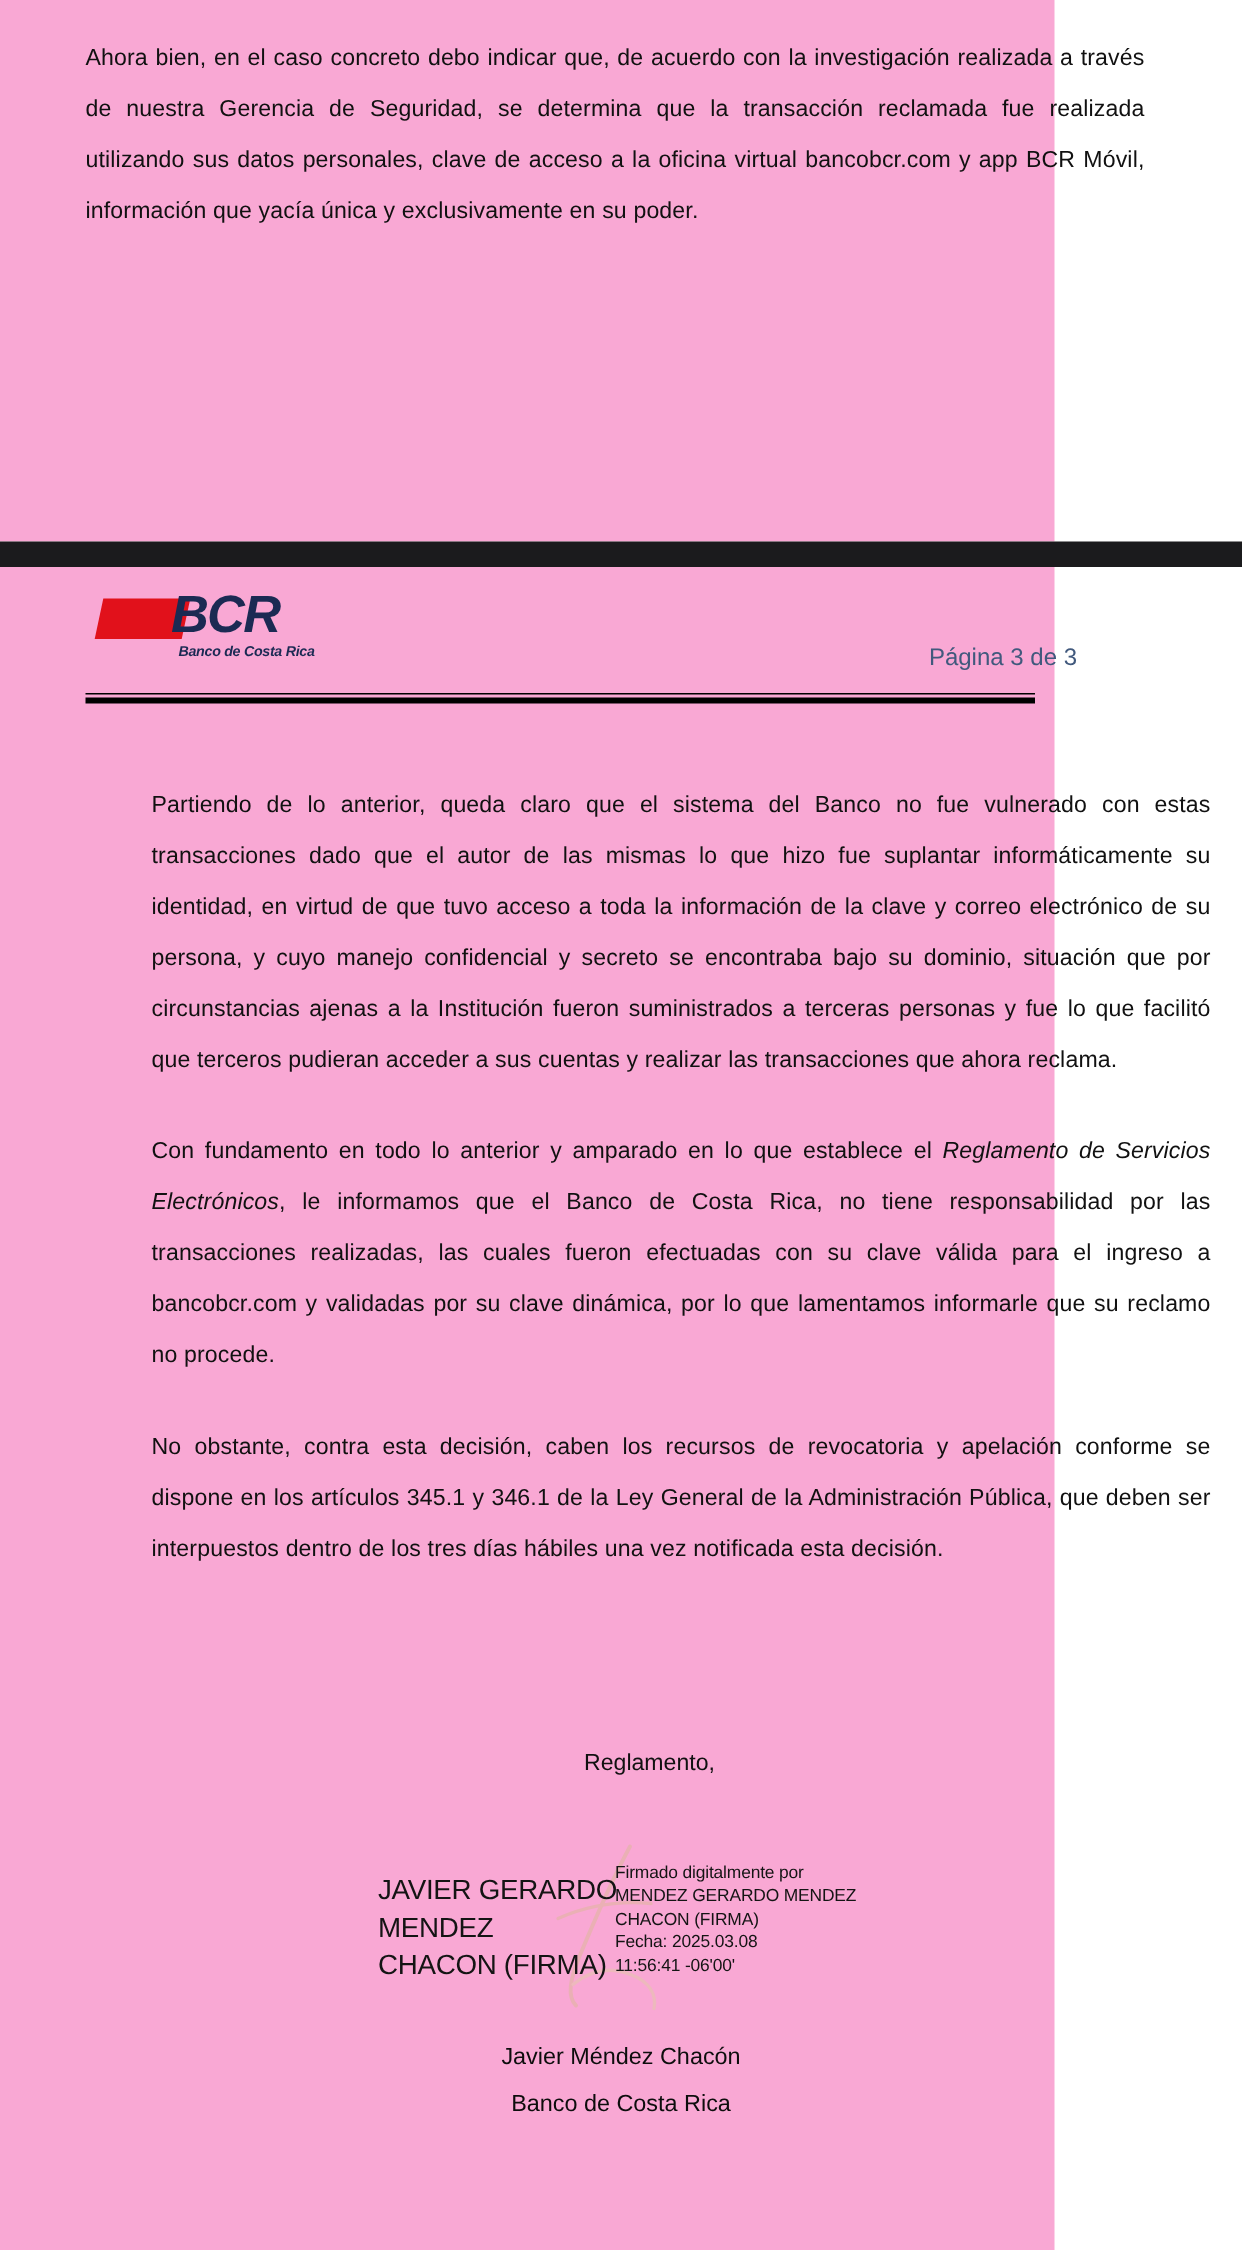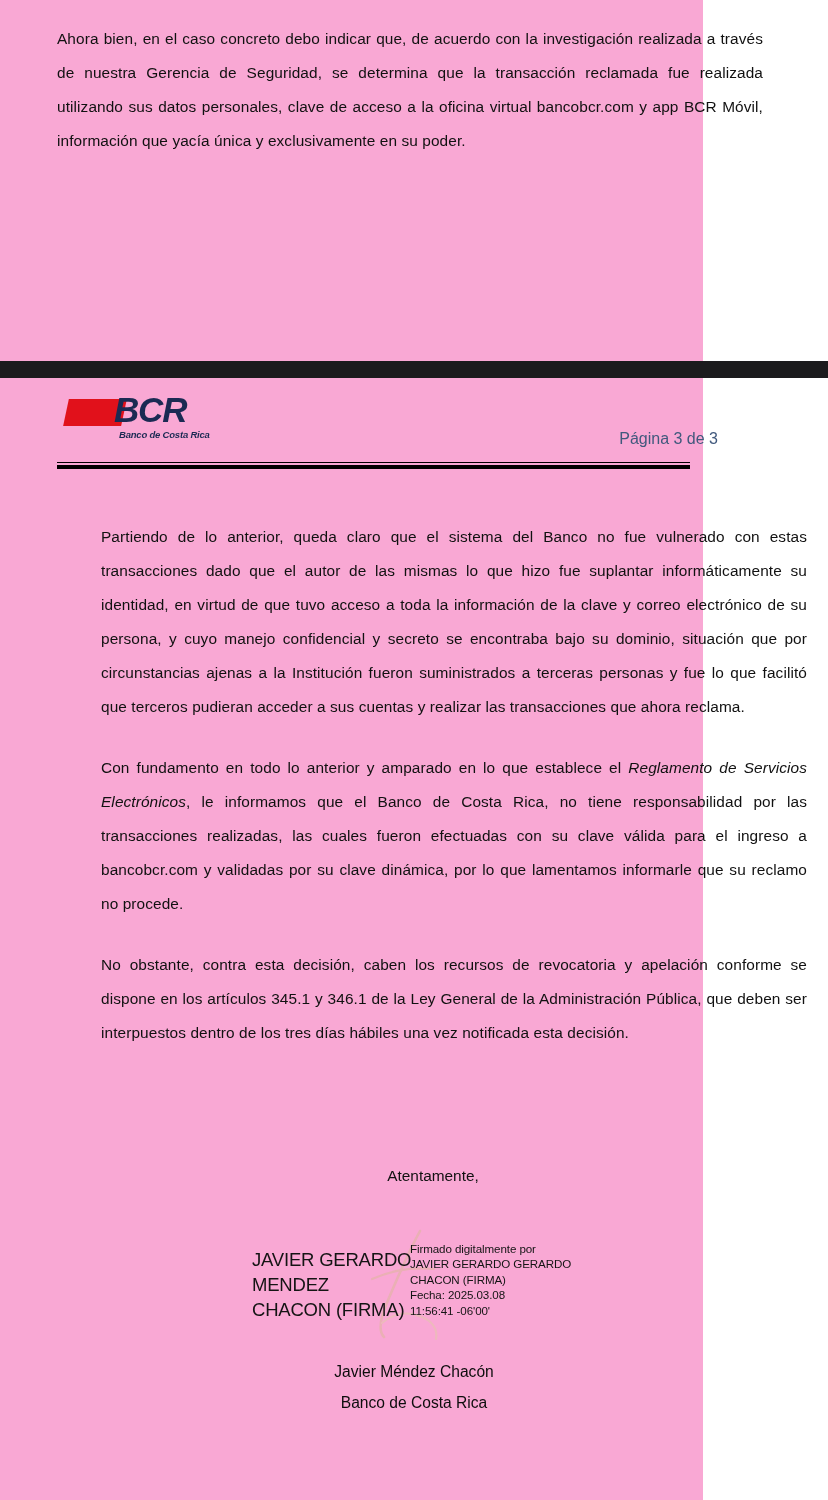--- a/index.html
+++ b/index.html
@@ -226,40 +226,40 @@
   <div class="content" style="top:142px;margin-left:44px;">
 
     <p class="para">Partiendo de lo anterior, queda claro que el sistema del Banco no fue vulnerado con estas transacciones dado que el autor de las mismas lo que hizo fue suplantar informáticamente su identidad, en virtud de que tuvo acceso a toda la información de la clave y correo electrónico de su persona, y cuyo manejo confidencial y secreto se encontraba bajo su dominio, situación que por circunstancias ajenas a la Institución fueron suministrados a terceras personas y fue lo que facilitó que terceros pudieran acceder a sus cuentas y realizar las transacciones que ahora reclama.</p>
 
     <p class="para"><span>Con fundamento en todo lo anterior y amparado en lo que establece el </span><span class="ital">Reglamento de Servicios Electrónicos</span><span>, le informamos que el Banco de Costa Rica, no tiene responsabilidad por las transacciones realizadas, las cuales fueron efectuadas con su clave válida para el ingreso a bancobcr.com y validadas por su clave dinámica, por lo que lamentamos informarle que su reclamo no procede.</span></p>
 
     <p class="para">No obstante, contra esta decisión, caben los recursos de revocatoria y apelación conforme se dispone en los artículos 345.1 y 346.1 de la Ley General de la Administración Pública, que deben ser interpuestos dentro de los tres días hábiles una vez notificada esta decisión.</p>
   </div>
 
   <div class="closing" style="top:789px;">
-    <span style="display:inline-block;margin-left:38px;">Atentamente,</span>
+    <span style="display:inline-block;margin-left:38px;">Reglamento,</span>
   </div>
 
   <div class="sig-block" style="top:855px;">
 
     <svg class="sig-flourish" viewBox="0 0 120 115">
       <path d="M68 4 C56 26, 44 54, 34 78 C28 93, 26 104, 32 110" fill="none" stroke="#eab0b5" stroke-width="2.6" stroke-linecap="round"></path>
       <path d="M20 52 C38 44, 60 40, 82 42" fill="none" stroke="#eab0b5" stroke-width="2.2" stroke-linecap="round"></path>
       <path d="M30 96 C42 86, 56 84, 70 90 C80 94, 86 102, 84 112" fill="none" stroke="#edb9bd" stroke-width="2.2" stroke-linecap="round"></path>
     </svg>
 
     <div class="sig-name">
       <div>JAVIER GERARDO</div>
       <div>MENDEZ</div>
       <div>CHACON (FIRMA)</div>
     </div>
 
     <div class="sig-meta">
       <div>Firmado digitalmente por</div>
-      <div>JAVIER GERARDO GERARDO</div>
+      <div>MENDEZ GERARDO MENDEZ</div>
       <div>CHACON (FIRMA)</div>
       <div>Fecha: 2025.03.08</div>
       <div>11:56:41 -06'00'</div>
     </div>
   </div>
 
   <div class="signer" style="top:978px;">
     <div>Javier Méndez Chacón</div>
     <div>Banco de Costa Rica</div>
   </div>

